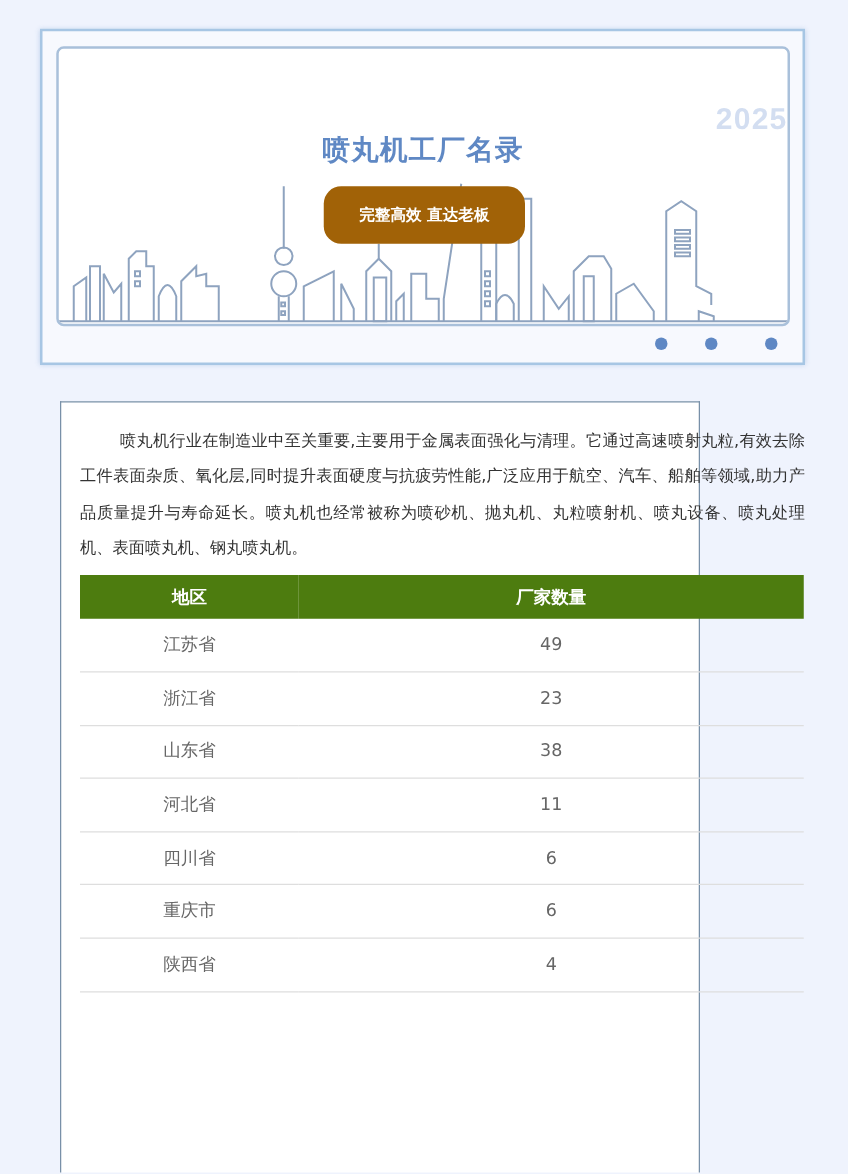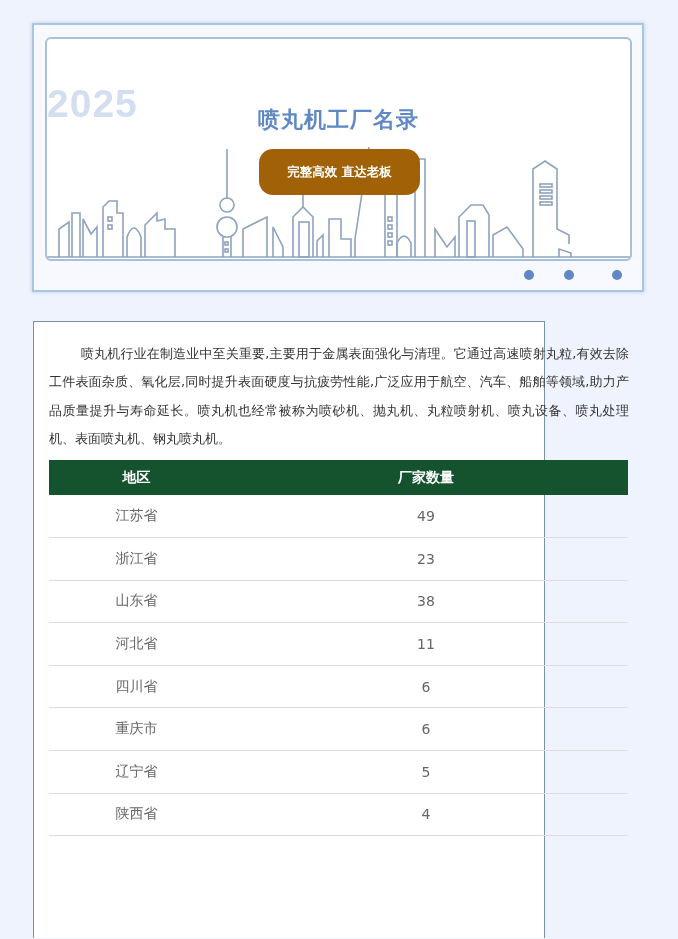--- a/index.html
+++ b/index.html
@@ -18,21 +18,21 @@
   }
   .banner-inner {
     position: absolute; left: 11px; top: 12px; width: 587px; height: 224px;
     background: #ffffff;
     border: 2px solid #a9c0da;
     border-radius: 6px;
     overflow: hidden;
   }
   .year {
     position: absolute; left: 0; right: 0; top: 43px;
-    text-align: left; font-size: 39px; font-weight: bold;
+    text-align: right; font-size: 24px; font-weight: bold;
     color: #d3def1; letter-spacing: 1px;
     font-family: "Liberation Sans", sans-serif;
   }
   .title {
     position: absolute; left: 0; right: 0; top: 66px;
     text-align: center; font-size: 22px; font-weight: bold;
     color: #5f88c4; letter-spacing: 1px;
   }
   .skyline { position: absolute; left: 0; bottom: 0; width: 587px; height: 150px; }
   .pill {
@@ -42,35 +42,35 @@
     display: flex; align-items: center; justify-content: center;
     z-index: 2;
   }
   .dots { position: absolute; top: 245px; left: 0; width: 100%; height: 12px; }
   .dot {
     position: absolute; width: 10px; height: 10px; border-radius: 50%;
     background: #5f88c4; top: 0;
   }
   
   .card {
-    position: absolute; left: 33px; top: 321px; width: 512px; height: 617px;
+    position: absolute; left: 48px; top: 321px; width: 512px; height: 617px;
     background: #ffffff; border: 1.5px solid #7890a8;
     border-bottom: none;
     padding-left: 22px;
   }
   .intro {
     position: absolute; left: 15px; top: 18px; width: 580px;
     font-size: 13px; line-height: 28.3px; color: #333333;
     text-indent: 32px; text-align: justify;
   }
   table {
     position: absolute; left: 15px; top: 138px; width: 579px;
     border-collapse: collapse;
   }
-  thead tr { background: #14532d; height: 35px; }
+  thead tr { background: #4d7c0f; height: 35px; }
   th {
     color: #ffffff; font-size: 14px; font-weight: bold; text-align: center;
   }
   tbody tr { height: 42.6px; border-bottom: 1px solid #dedede; }
   td { font-size: 14px; color: #666666; text-align: center; }
   .col-region { width: 175px; }
   .col-count { width: 404px; }
 </style>
 </head>
 <body>
@@ -167,22 +167,18 @@
         </tr>
       <tr>
           <td>四川省</td>
           <td>6</td>
         </tr>
       <tr>
           <td>重庆市</td>
           <td>6</td>
         </tr>
       <tr>
-          <td>辽宁省</td>
-          <td>5</td>
-        </tr>
-      <tr>
           <td>陕西省</td>
           <td>4</td>
         </tr>
     </tbody>
   </table>
 </div>
 
 </body></html>

